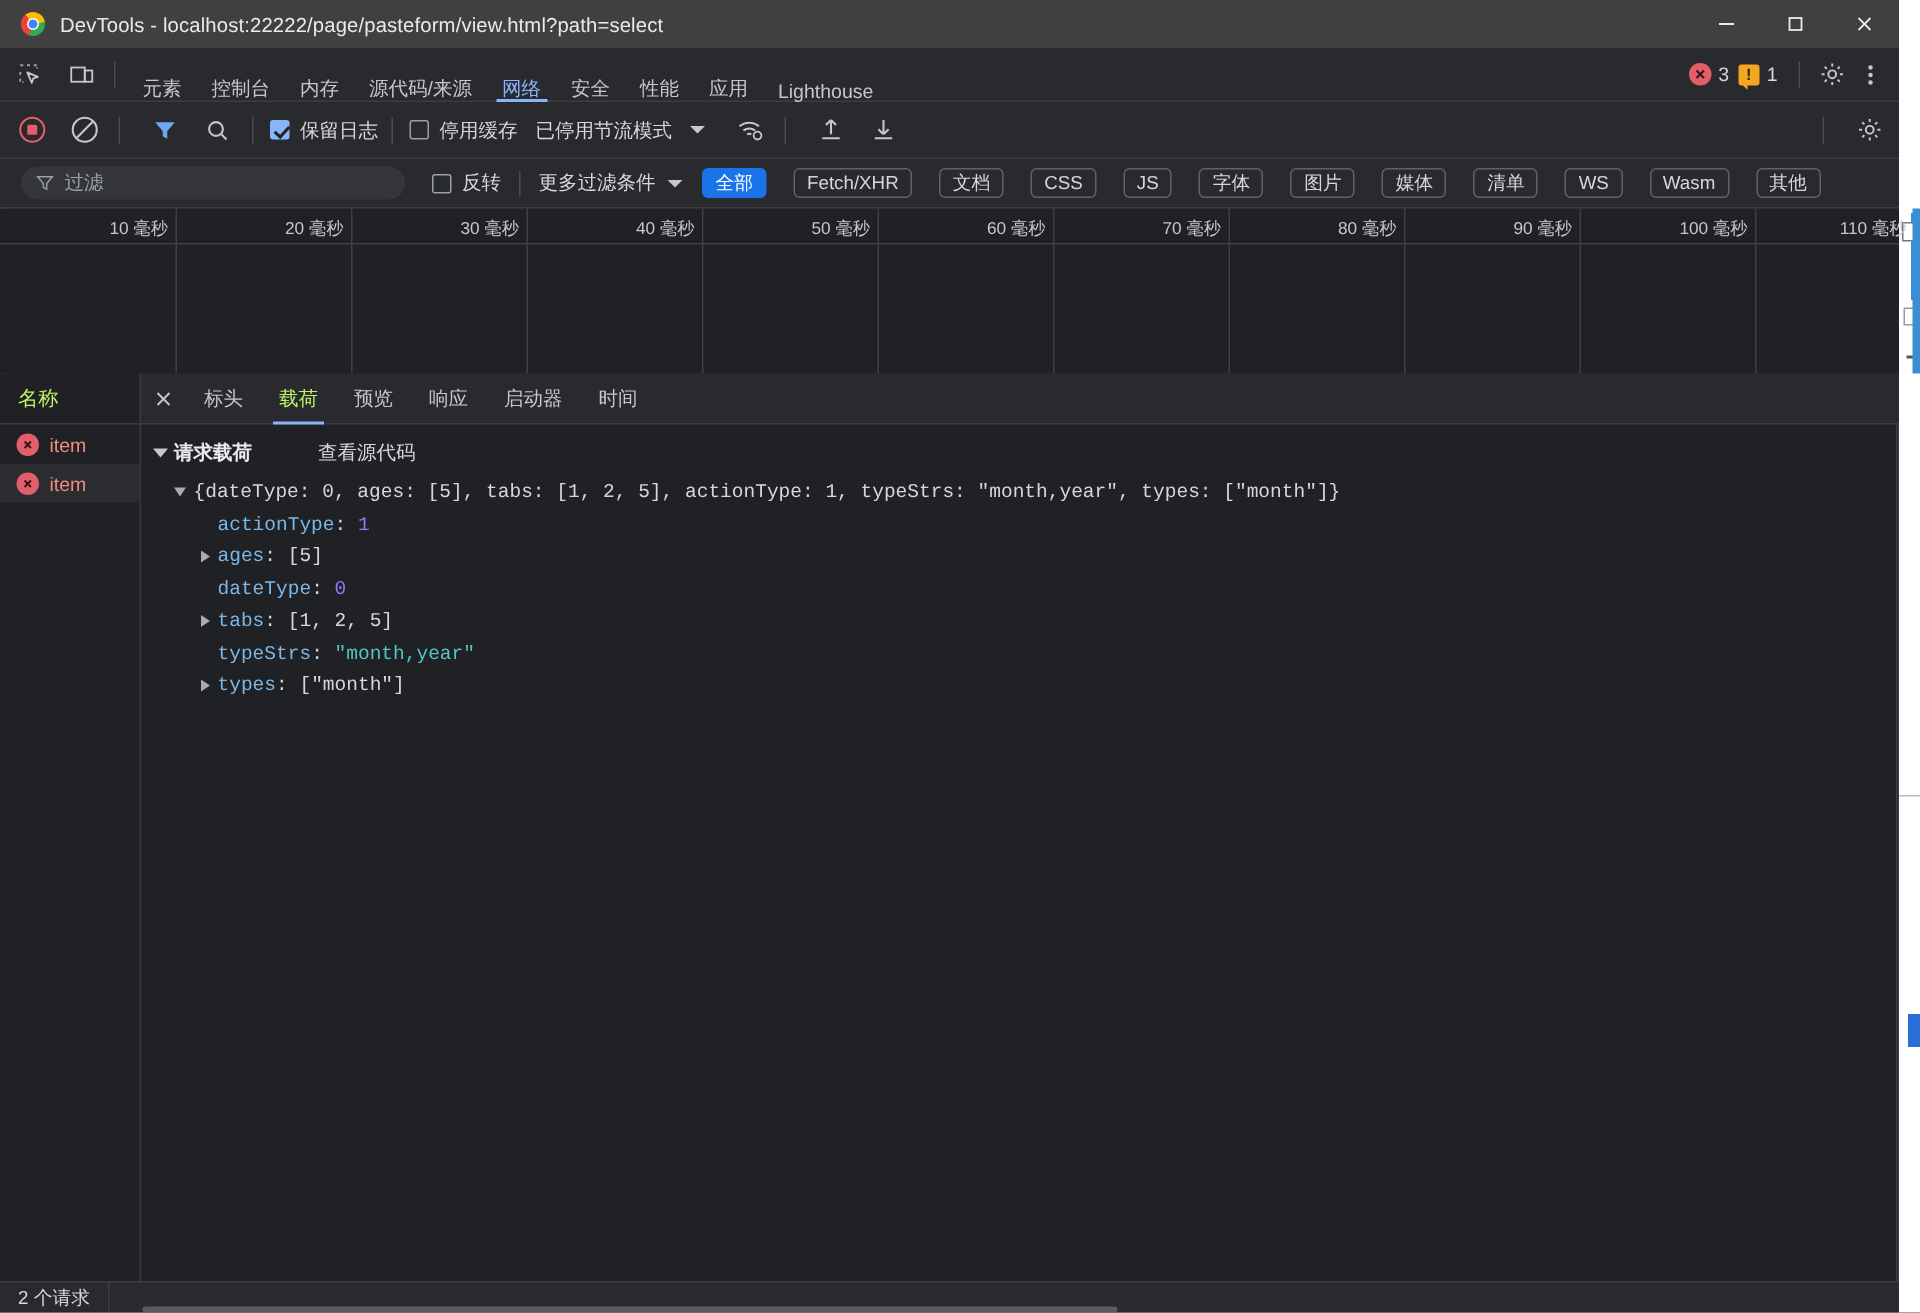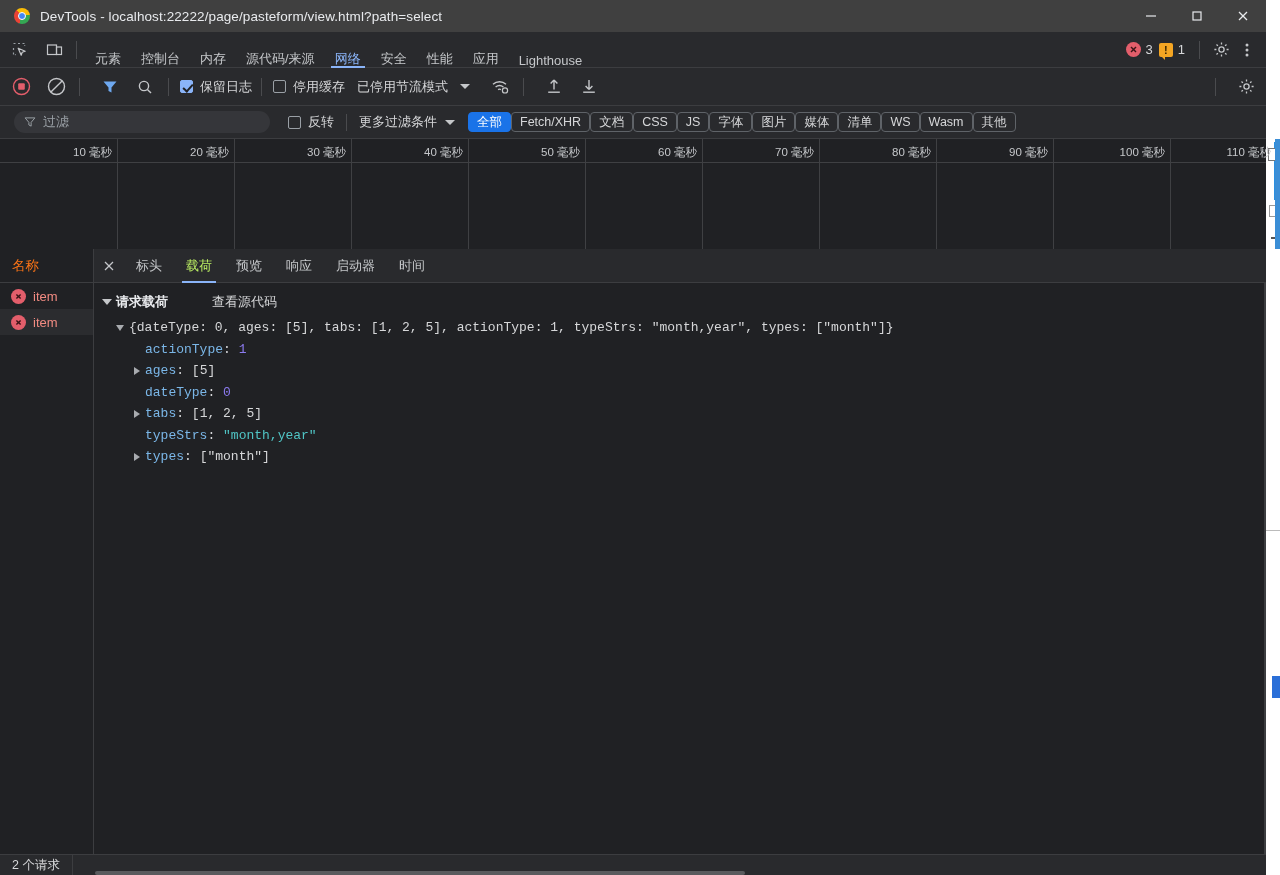--- a/index.html
+++ b/index.html
@@ -160,21 +160,21 @@
   }
   .filter-input {
     width: 256px; height: 22px; margin-left: 14px;
     background: #35363a; border-radius: 11px;
     display: flex; align-items: center; gap: 7px; padding: 0 10px;
     color: #9aa0a6; font-size: 13px;
   }
   .invert-wrap { display:flex; align-items:center; gap:7px; margin-left:18px; }
   .fr-sep { width:1px; height:17px; background:#4a4b4e; margin:0 12px; }
   .morefilters { color:#d6d7d9; font-size:13px; display:flex; align-items:center; gap:8px; }
-  .chips { display:flex; align-items:center; gap:0; margin-left:13px; }
+  .chips { display:flex; align-items:center; gap:18px; margin-left:13px; }
   .chip {
     height: 20px; padding: 0 8px; border-radius: 4px;
     border: 1px solid #5f6368; color: #d6d7d9; font-size: 12.5px;
     display: flex; align-items: center; white-space: nowrap;
   }
   .chip.active { background:#1a73e8; border-color:#1a73e8; color:#fff; }
 
   
   .overview {
     position: absolute; top: 139px; left: 0;
@@ -209,21 +209,21 @@
     display: flex;
     z-index: 3;
   }
   .sidebar {
     width: 94px; background: #202124;
     border-right: 1px solid #3c3d40;
     display: flex; flex-direction: column;
   }
   .sb-head {
     height: 34px; display: flex; align-items: center;
-    padding-left: 12px; color: #f97316; font-size: 13.5px;
+    padding-left: 12px; color: #bef264; font-size: 13.5px;
     border-bottom: 1px solid #3c3d40;
   }
   .sb-row {
     height: 26px; display: flex; align-items: center; gap: 7px;
     padding-left: 11px; font-size: 13px; color: #f28b82;
   }
   .sb-row.alt { background: #2b2c2f; }
   .err-dot {
     width: 15px; height: 15px; border-radius: 50%;
     background: #e35e6b; flex: none;

